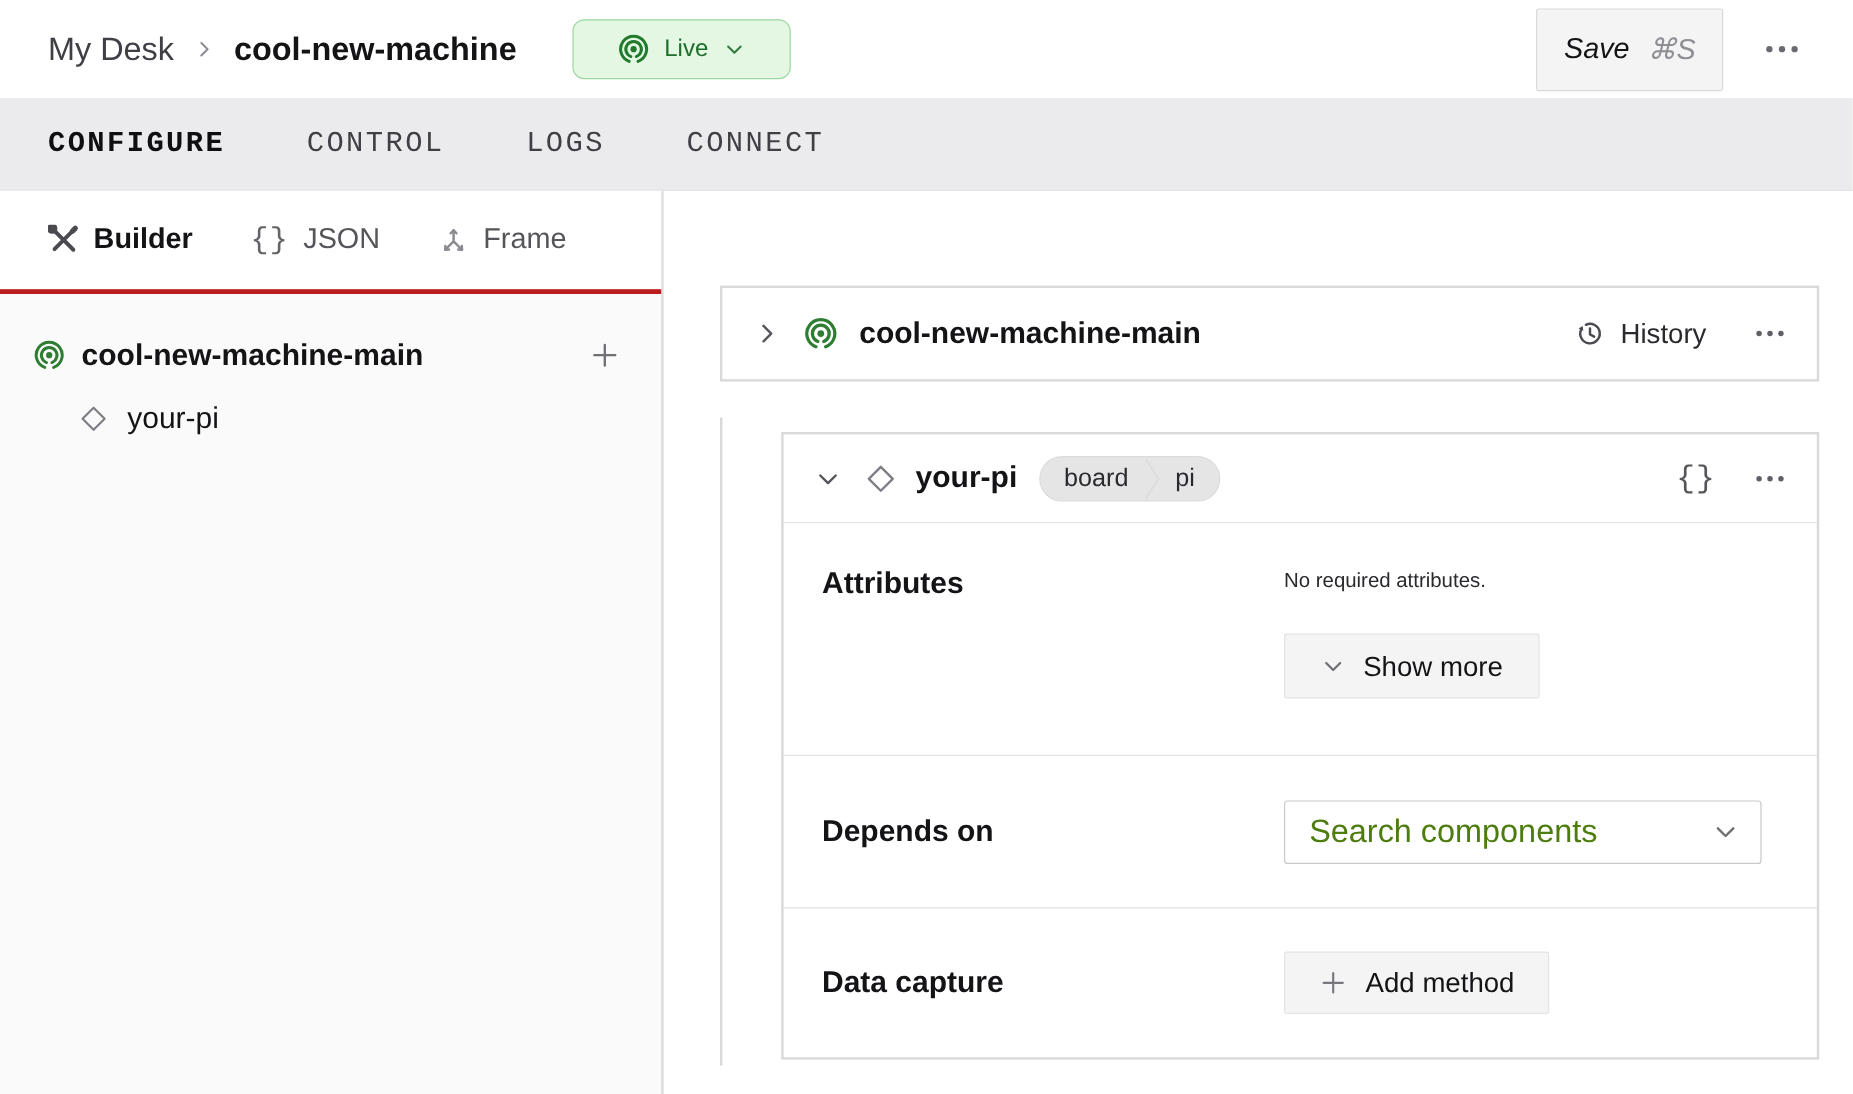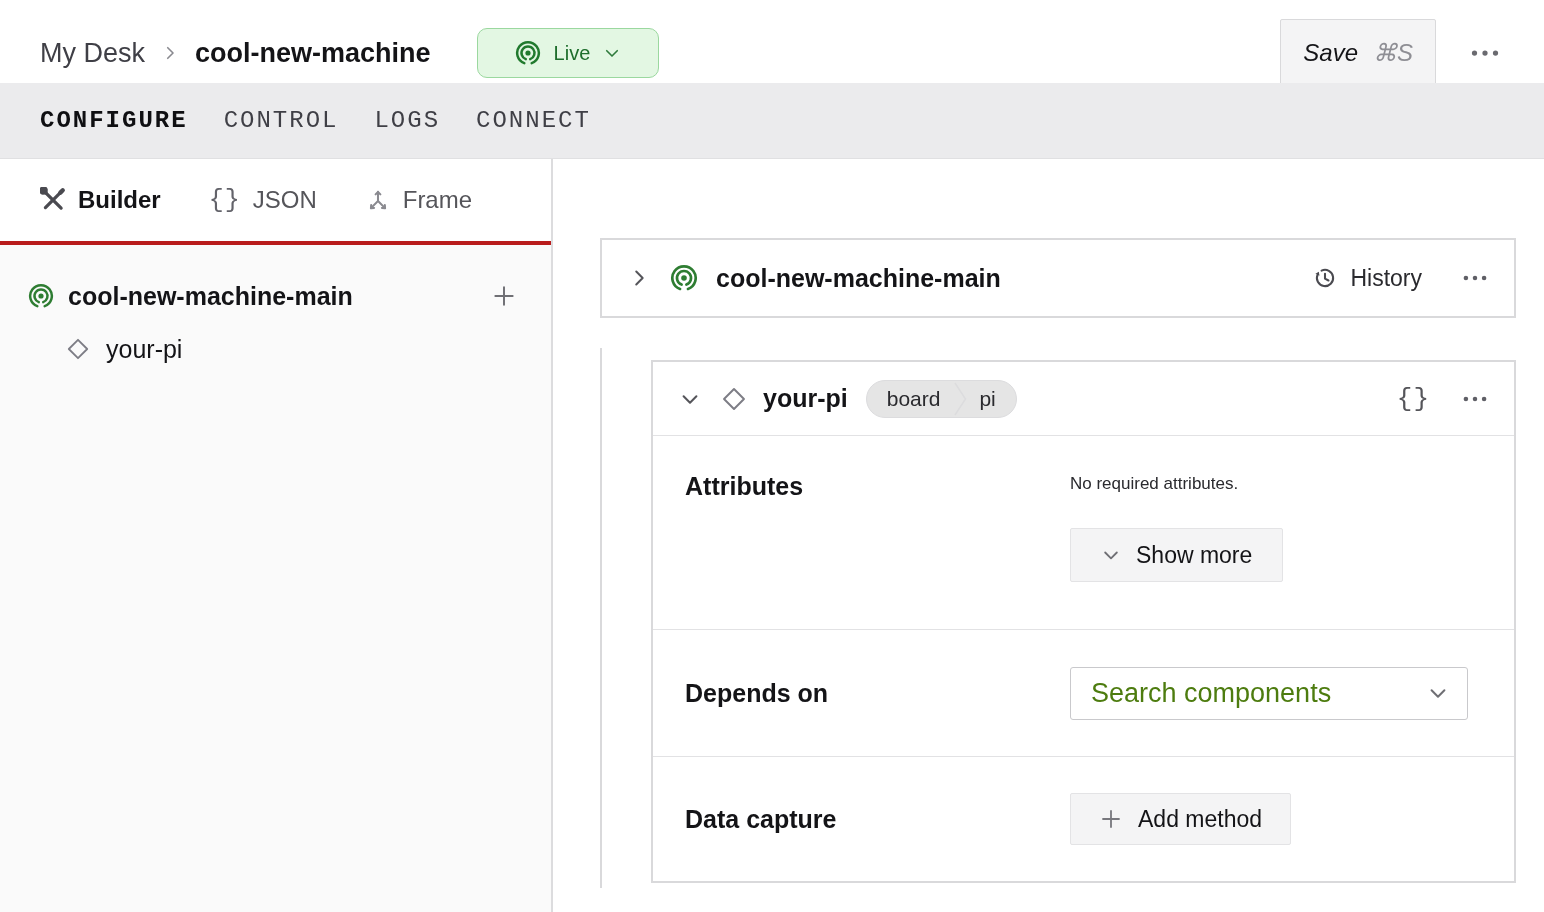--- a/index.html
+++ b/index.html
@@ -8,21 +8,21 @@
     position: relative;
     font-family: "Liberation Sans", sans-serif;
     background: #ffffff;
     color: #141417;
     overflow: hidden;
   }
   svg { display:block; }
 
   
   .header {
-    position:absolute; top:12px; left:0; width:1544px; height:83px;
+    position:absolute; top:0; left:0; width:1544px; height:83px;
     background:#fff; border-bottom:1px solid #e2e2e4;
     display:flex; align-items:center;
   }
   .breadcrumb { display:flex; align-items:center; margin-left:40px; gap:16px; font-size:27px; }
   .crumb-parent { color:#3f3f46; cursor:pointer; }
   .crumb-current { font-weight:700; color:#141417; }
   .live-badge {
     margin-left:46px; height:50px; padding:0 37px;
     display:flex; align-items:center; gap:13px;
     background:#e3f7e3; border:1.5px solid #9bd89f; border-radius:10px;
@@ -34,21 +34,21 @@
     background:#f4f4f5; border:1.5px solid #d9d9db; border-radius:2px;
     font-size:24px; color:#141417; cursor:pointer; font-family:inherit;font-style:italic;
   }
   .save-shortcut { color:#8e8e94; }
   .icon-btn { background:none; border:none; cursor:pointer; color:#6a6a70; display:flex; align-items:center; }
 
   
   .tabbar {
     position:absolute; top:83px; left:0; width:1544px; height:76px;
     background:#ebebed; border-bottom:1px solid #e0e0e2;
-    display:flex; align-items:center; gap:36px; padding-left:40px;
+    display:flex; align-items:center; gap:68px; padding-left:40px;
     font-family:"Liberation Mono","DejaVu Sans Mono",monospace;
     font-size:24px; letter-spacing:2px;
   }
   .tab { color:#3f3f46; cursor:pointer; }
   .tab.active { color:#0f0f12; font-weight:700; }
 
   
   .sidebar {
     position:absolute; top:159px; left:0; width:553px; height:753px;
     background:#fafafa; border-right:2px solid #dcdcde;

